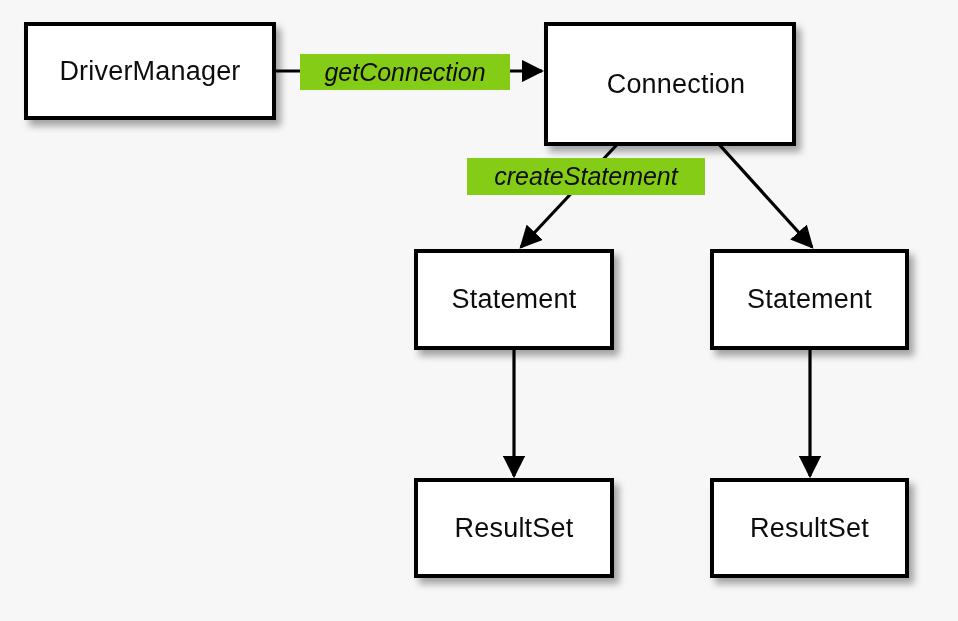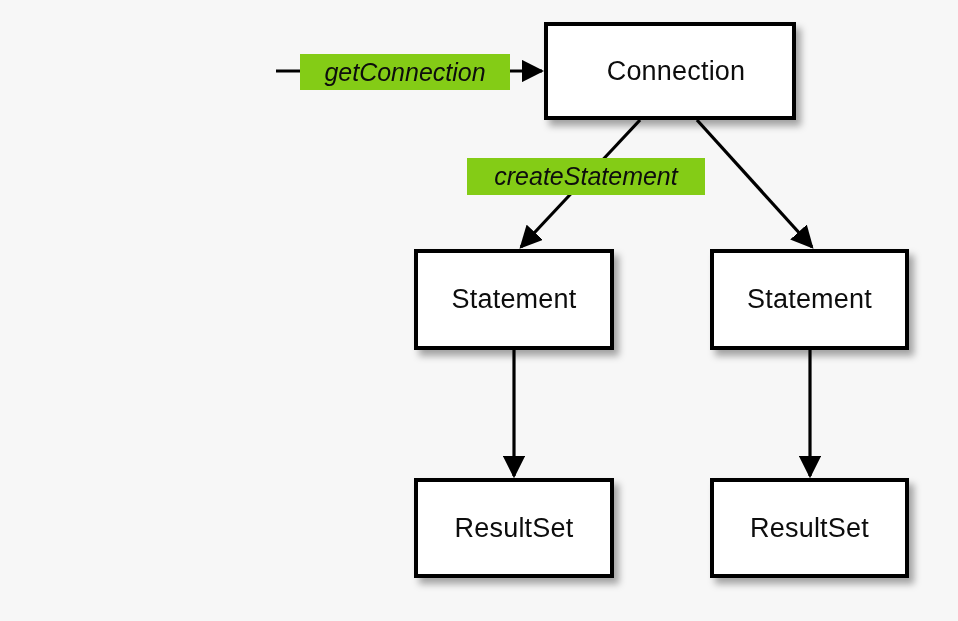--- a/index.html
+++ b/index.html
@@ -60,21 +60,21 @@
     font-style: italic;
     font-weight: 400;
     font-size: 25px;
     color: #0d0d0d;
     white-space: nowrap;
     line-height: 1;
   }
 
   
   #node-drivermanager { left: 24px;  top: 22px;  width: 252px; height: 98px; }
-  #node-connection    { left: 544px; top: 22px;  width: 252px; height: 98px; padding-left: 12px; }
+  #node-connection    { left: 544px; top: 22px;  width: 252px; height: 124px; padding-left: 12px; }
   #node-statement-left  { left: 414px; top: 249px; width: 200px; height: 101px; }
   #node-statement-right { left: 710px; top: 249px; width: 199px; height: 101px; }
   #node-resultset-left  { left: 414px; top: 478px; width: 200px; height: 100px; }
   #node-resultset-right { left: 710px; top: 478px; width: 199px; height: 100px; }
 
   
   #label-getconnection   { left: 300px; top: 54px;  width: 210px; height: 36px; }
   #label-createstatement { left: 467px; top: 158px; width: 238px; height: 37px; }
   #label-executequery    { left: 407px; top: 391px; width: 213px; height: 37px; }
 </style>
@@ -94,20 +94,23 @@
 
     <line x1="640" y1="120" x2="521" y2="247" stroke="#000000" stroke-width="3.2" marker-end="url(#arrow)"></line>
 
     <line x1="697" y1="120" x2="812" y2="247" stroke="#000000" stroke-width="3.2" marker-end="url(#arrow)"></line>
 
     <line x1="514" y1="350" x2="514" y2="476" stroke="#000000" stroke-width="3.2" marker-end="url(#arrow)"></line>
 
     <line x1="810" y1="350" x2="810" y2="476" stroke="#000000" stroke-width="3.2" marker-end="url(#arrow)"></line>
   </svg>
 
+  <div class="node" id="node-drivermanager">
+    <span class="node-label">DriverManager</span>
+  </div>
 
   <div class="node" id="node-connection">
     <span class="node-label">Connection</span>
   </div>
 
   <div class="node" id="node-statement-left">
     <span class="node-label">Statement</span>
   </div>
 
   <div class="node" id="node-statement-right">

